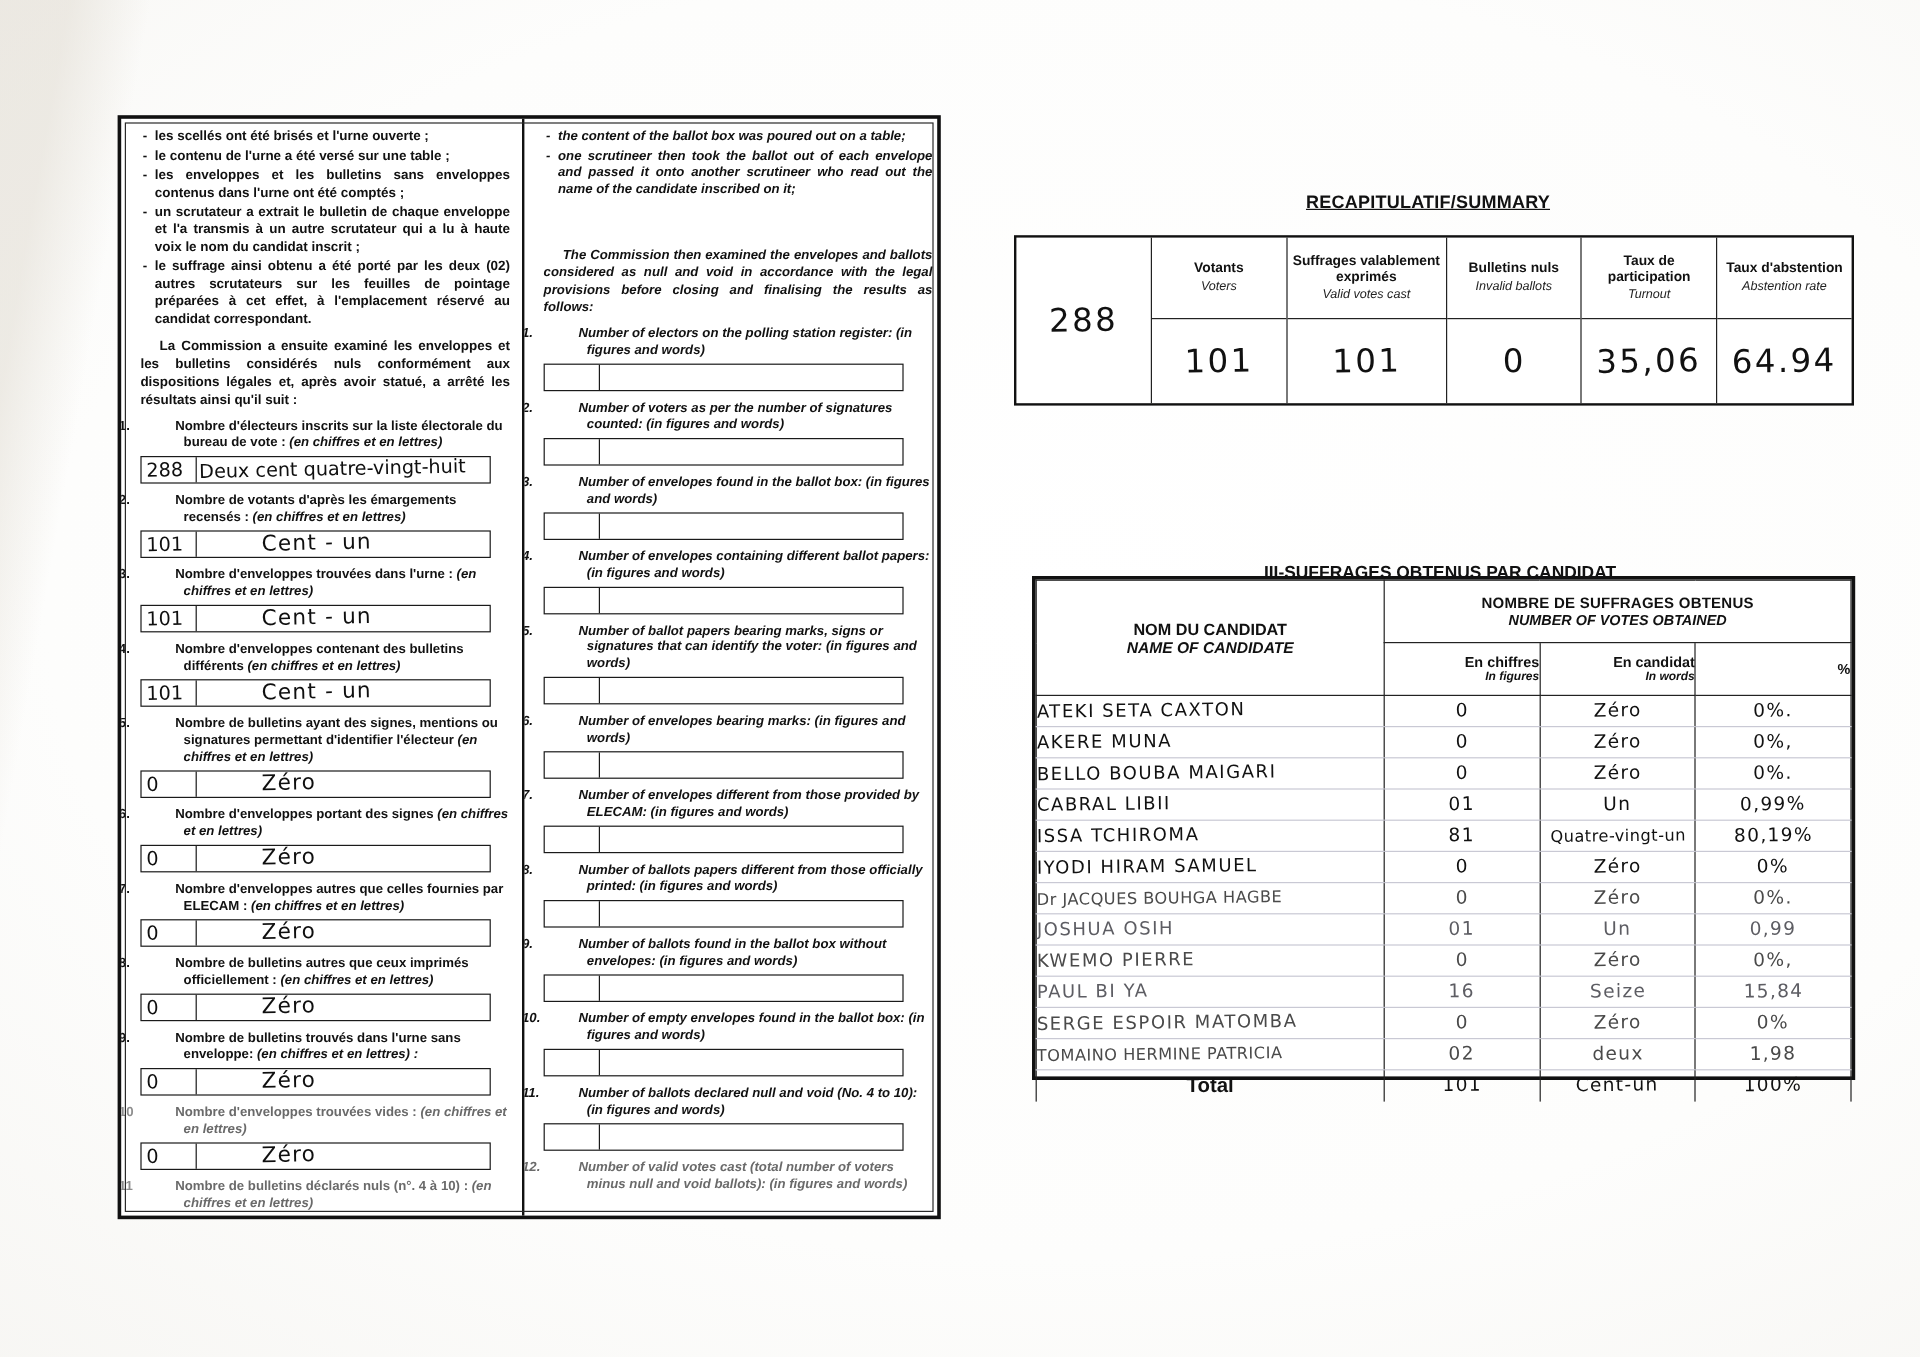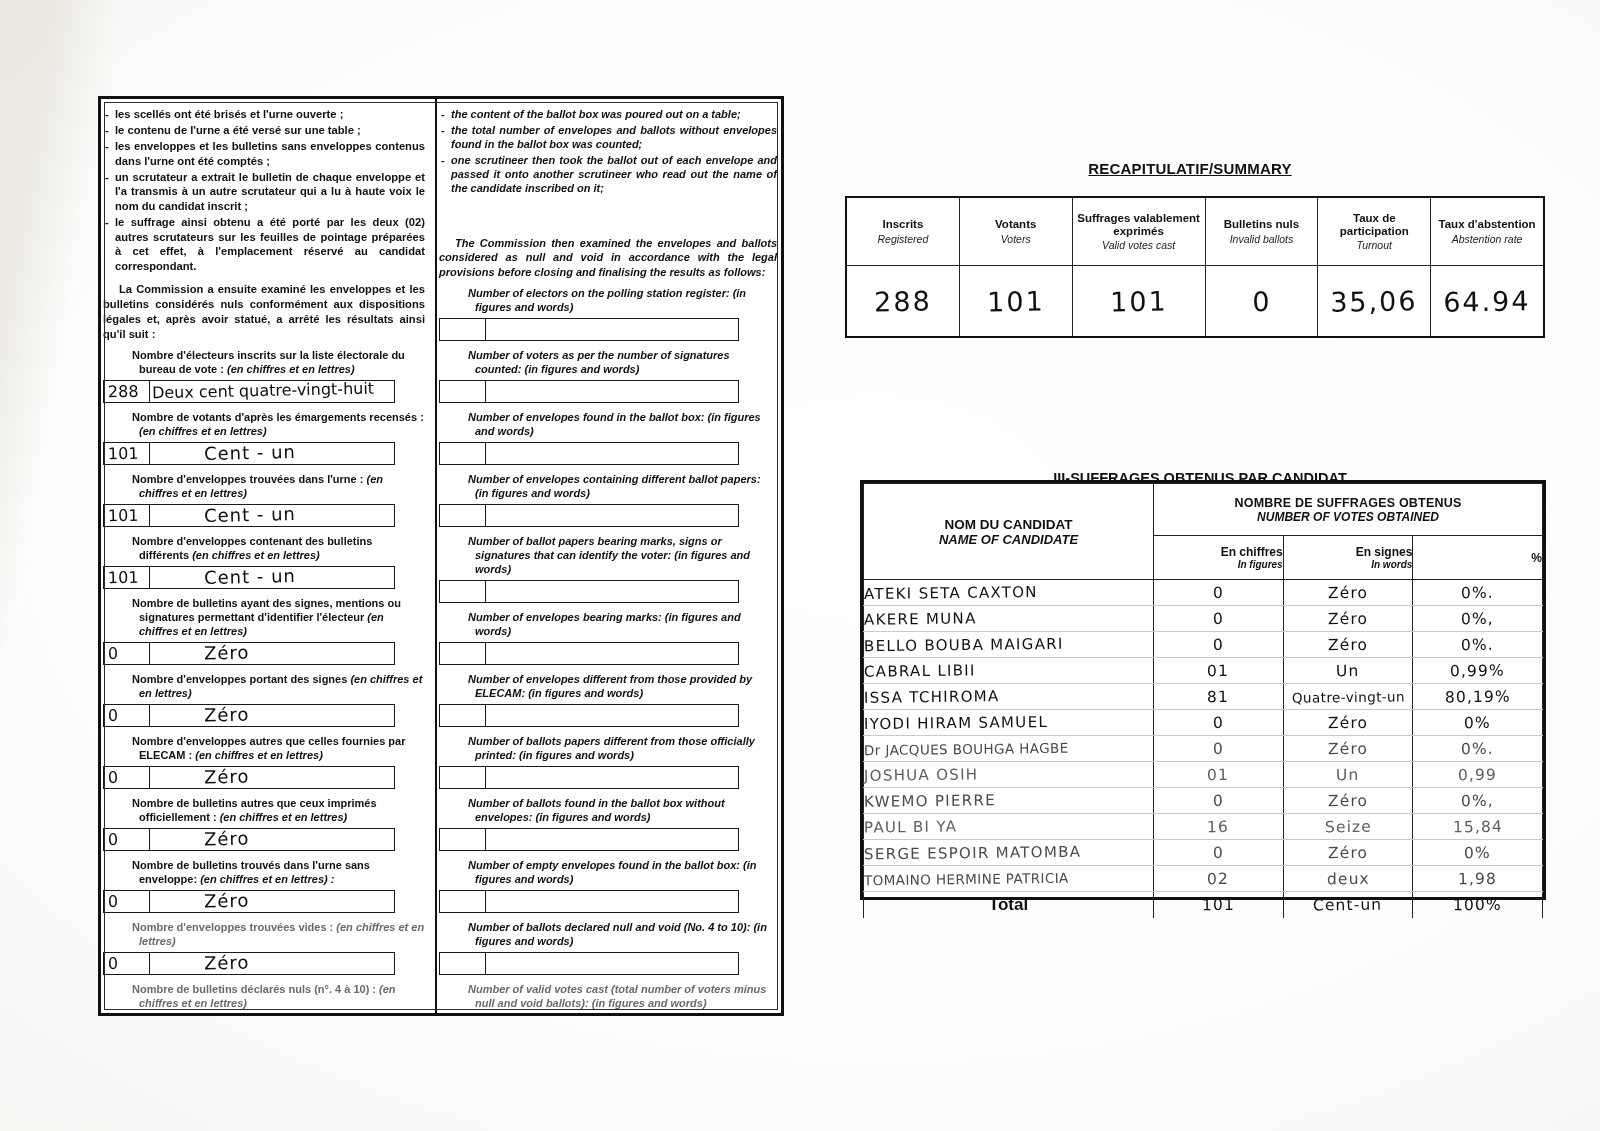--- a/index.html
+++ b/index.html
@@ -28,21 +28,21 @@
   
   #form-page {
     position:absolute; left:98px; top:96px; width:686px; height:920px;
     border:3px solid #111; background:#fff;
     box-shadow:0 0 0 1px #fff inset;
   }
   #form-page::after{
     content:""; position:absolute; inset:3px; border:1px solid #2a2a2a; pointer-events:none;
   }
   .col {
-    position:absolute; top:0; height:100%; padding:8px 10px 0 2px; overflow:hidden;
+    position:absolute; top:0; height:100%; padding:8px 10px 0 16px; overflow:hidden;
   }
   #col-fr { left:0;  width:336px; border-right:2px solid #111; }
   #col-en { left:336px; width:350px; }
 
   .bullets { margin:0; padding:0; list-style:none; }
   .bullets li {
     font-size:11.2px; line-height:1.3; font-weight:bold; color:#111;
     text-align:justify; margin-bottom:1.5px; padding-left:12px; position:relative;
   }
   .bullets li::before{ content:"-"; position:absolute; left:2px; font-weight:bold; }
@@ -292,21 +292,20 @@
           </div>
           <div class="q">
             <div class="q-text faded2"><span class="q-num faded">11</span><span>Nombre de bulletins déclarés nuls (n°. 4 à 10) : </span><span class="q-ital">(en chiffres et en lettres)</span></div>
           </div>
         </div>
     </div>
 
     <div class="col" id="col-en">
       <ul class="bullets" id="en-bullets">
           <li>the content of the ballot box was poured out on a table;</li>
-          <li>the total number of envelopes and ballots without envelopes found in the ballot box was counted;</li>
           <li>one scrutineer then took the ballot out of each envelope and passed it onto another scrutineer who read out the name of the candidate inscribed on it;</li>
         </ul>
       <p class="para">The Commission then examined the envelopes and ballots considered as null and void in accordance with the legal provisions before closing and finalising the results as follows:</p>
       <div id="en-items">
           <div class="q">
             <div class="q-text"><span class="q-num">1.</span><span>Number of electors on the polling station register: (in figures and words)</span></div>
             <div class="ansbox">
               <div class="ans-fig"></div>
               <div class="ans-word"></div>
             </div>
@@ -385,24 +384,20 @@
             <div class="q-text faded2"><span class="q-num">12.</span><span>Number of valid votes cast (total number of voters minus null and void ballots): (in figures and words)</span></div>
           </div>
         </div>
     </div>
 
   </div>
 
   <div class="sect-title" id="recap-title">RECAPITULATIF/SUMMARY</div>
   <div id="recap-table">
       <div class="rc">
-        <div class="rc-head">
-          <div class="rc-fr">Inscrits</div>
-          <div class="rc-en">Registered</div>
-        </div>
         <div class="rc-val">288</div>
       </div>
       <div class="rc">
         <div class="rc-head">
           <div class="rc-fr">Votants</div>
           <div class="rc-en">Voters</div>
         </div>
         <div class="rc-val">101</div>
       </div>
       <div class="rc w-wide">
@@ -452,21 +447,21 @@
             <div class="fr">NOMBRE DE SUFFRAGES OBTENUS</div>
             <div class="en">NUMBER OF VOTES OBTAINED</div>
           </th>
         </tr>
         <tr>
           <th class="th-sub col-fig">
             <div class="fr">En chiffres</div>
             <div class="en">In figures</div>
           </th>
           <th class="th-sub col-words">
-            <div class="fr">En signes</div>
+            <div class="fr">En candidat</div>
             <div class="en">In words</div>
           </th>
           <th class="th-sub col-pct">
             <div class="fr">%</div>
           </th>
         </tr>
       </thead>
       <tbody id="cand-body">
           <tr>
             <td class="cell-name"><span class="hwc nm">ATEKI  SETA CAXTON</span></td>

